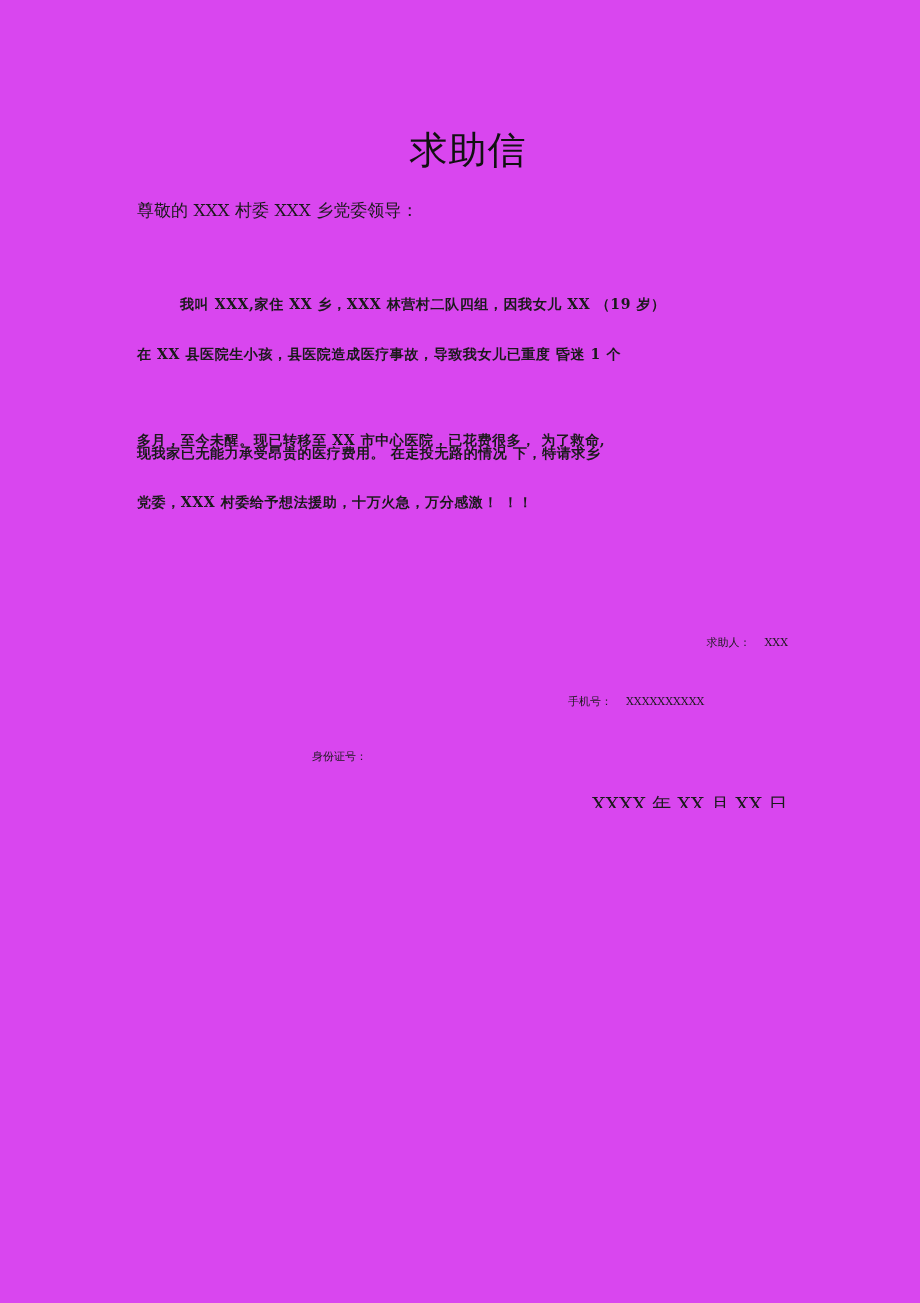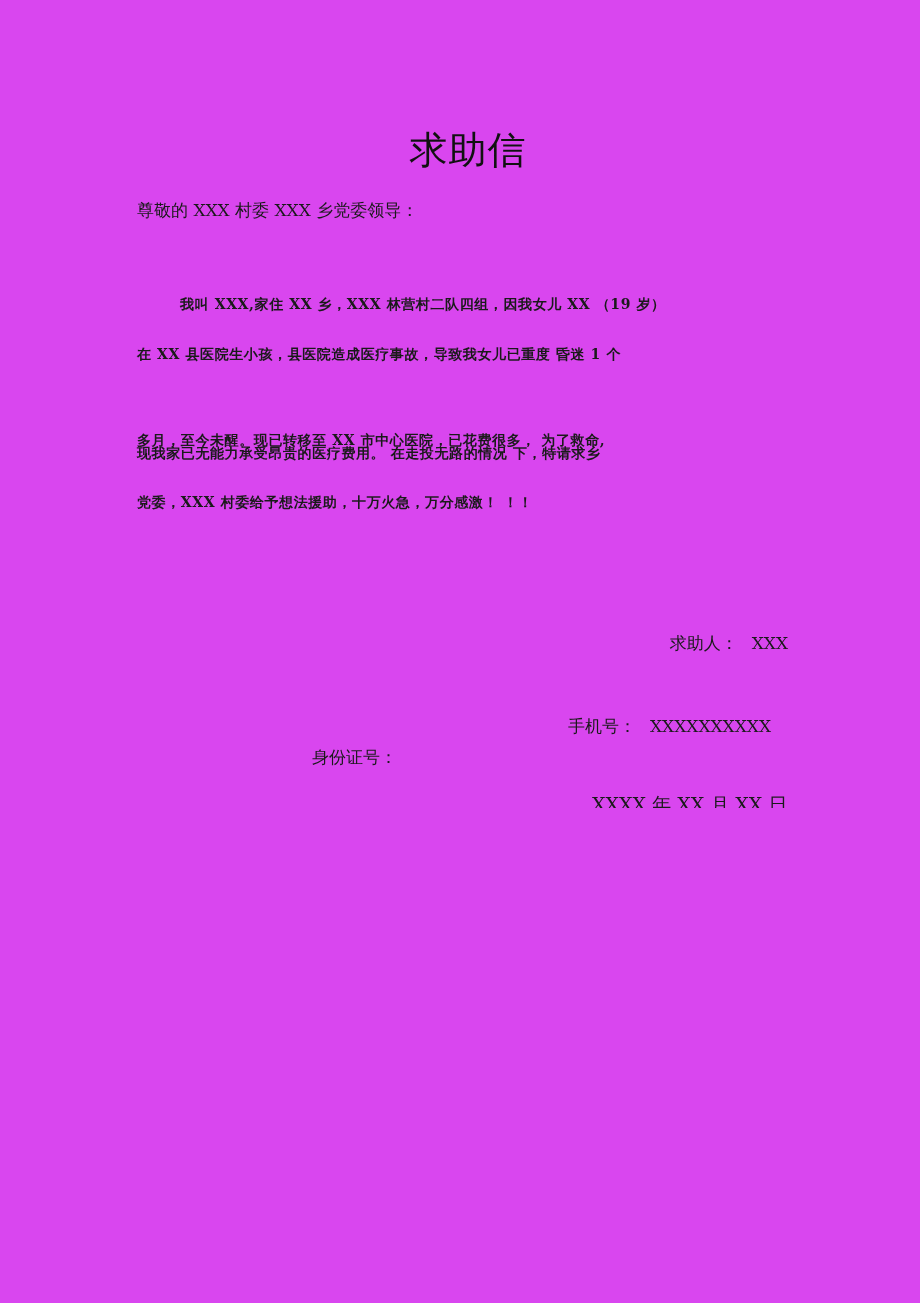--- a/index.html
+++ b/index.html
@@ -51,26 +51,26 @@
       font-weight: bold;
     }
     .l1 { top: 292px; left: 180px; }
     .l2 { top: 342px; }
     .l3 { top: 392px; margin-top: 36px; }
     .l4 { top: 441px; }
     .l5 { top: 490px; }
 
     .sig {
       position: absolute;
-      font-size: 17px;
+      font-size: 11px;
       line-height: 24px;
       white-space: nowrap;
     }
     .sig-name { top: 631px; right: 132px; }
-    .sig-phone { top: 714px; left: 568px; }
+    .sig-phone { top: 690px; left: 568px; }
     .sig-id-label { top: 733px; left: 312px; margin-top: 12px; }
     .sig-id-value { top: 741px; left: 568px; letter-spacing: 0.2px; }
     .sig-date-clip {
       position: absolute;
       top: 790px;
       left: 592px;
       height: 18px;
       overflow: hidden;
     }
     .sig-date {

